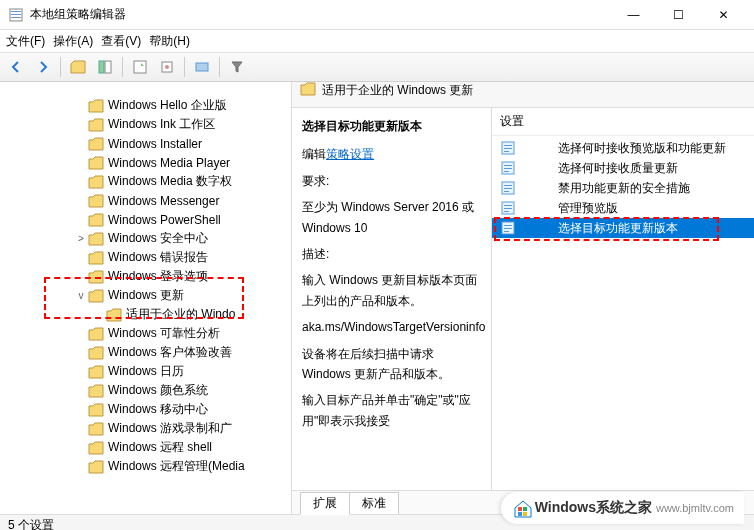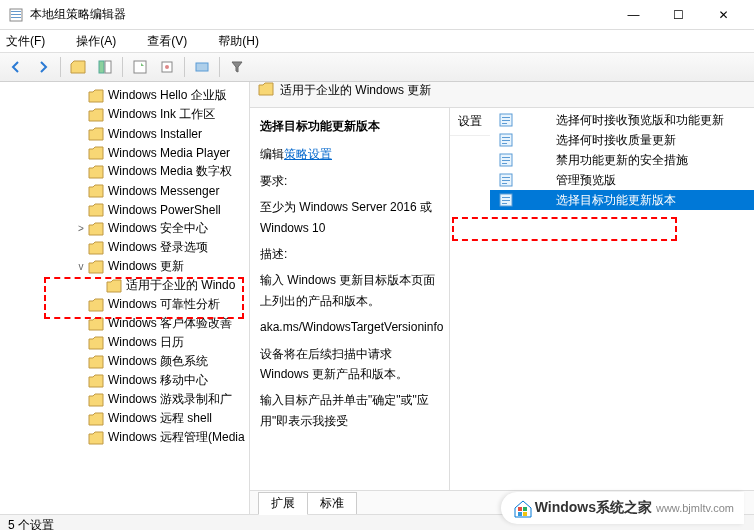--- a/index.html
+++ b/index.html
@@ -6,49 +6,49 @@
     body { width: 754px; height: 530px; background: #fff; font-size: 12px; overflow: hidden; position: relative; }
     
     
     .titlebar { height: 30px; display: flex; align-items: center; padding: 0 8px; border-bottom: 1px solid #ddd; }
     .titlebar-icon { width: 16px; height: 16px; margin-right: 6px; }
     .titlebar-title { flex: 1; font-size: 12px; }
     .win-controls { display: flex; gap: 0; }
     .win-btn { width: 45px; height: 30px; display: flex; align-items: center; justify-content: center; cursor: default; }
     
     
-    .menubar { height: 22px; display: flex; align-items: center; padding: 0 6px; gap: 31px; font-size: 12px; }
+    .menubar { height: 22px; display: flex; align-items: center; padding: 0 6px; gap: 8px; font-size: 12px; }
     .menu-item { cursor: default; }
     
     
     .toolbar { height: 30px; display: flex; align-items: center; padding: 0 4px; gap: 3px; border-top: 1px solid #e0e0e0; border-bottom: 1px solid #d0d0d0; background: linear-gradient(#fafafa, #efefef); }
     .tool-btn { width: 24px; height: 24px; display: flex; align-items: center; justify-content: center; border: 1px solid transparent; cursor: default; }
     .tool-sep { width: 1px; height: 20px; background: #ccc; margin: 0 2px; }
     
     
     .main { display: flex; height: 432px; }
-    .tree-pane { width: 250px; border-right: 1px solid #ddd; overflow-y: auto; overflow-x: auto; padding: 4px 0; position: relative; }
+    .tree-pane { width: 292px; border-right: 1px solid #ddd; overflow-y: auto; overflow-x: auto; padding: 14px 0; position: relative; }
     .tree { padding-left: 2px; }
     .tree-item { display: flex; align-items: center; height: 19px; padding-left: 0; white-space: nowrap; cursor: default; }
     .tree-indent { display: inline-block; }
     .tree-exp { width: 14px; text-align: center; color: #666; font-size: 10px; display: inline-block; }
     .tree-folder { width: 16px; height: 14px; margin-right: 4px; display: inline-block; }
     .tree-label { font-size: 12px; }
     .highlight-red { position: absolute; border: 2px dashed #f00; pointer-events: none; z-index: 10; }
     
     
     .content-pane { flex: 1; display: flex; flex-direction: column; }
     .content-header { height: 26px; display: flex; align-items: flex-start; padding: 0 8px; background: #f7f7f7; border-bottom: 1px solid #ddd; }
     .content-header-icon { width: 16px; height: 14px; margin-right: 6px; }
     .content-body { flex: 1; display: flex; overflow: hidden; }
     .detail-col { width: 200px; padding: 8px 10px; border-right: 1px solid #ddd; overflow: hidden; font-size: 12px; line-height: 1.7; }
     .detail-title { font-weight: bold; margin-bottom: 8px; }
     .detail-link { color: #0066cc; }
     .detail-para { margin: 6px 0; }
-    .settings-col { flex: 1; display: flex; flex-direction: row; position: relative; }
+    .settings-col { flex: 1; display: flex; flex-direction: column; position: relative; }
     .settings-header { height: 28px; display: flex; align-items: center; padding: 0 8px; font-size: 12px; border-bottom: 1px solid #eee; }
     .settings-list { flex: 1; padding: 2px 0; }
     .setting-item { display: flex; align-items: center; height: 20px; padding: 0 8px; cursor: default; gap: 36px; }
     .setting-item.selected { background: #0078d7; color: #fff; }
     .setting-icon { width: 16px; height: 16px; margin-right: 6px; flex-shrink: 0; }
     
     
     .tabs { height: 24px; display: flex; align-items: flex-end; padding: 0 8px; border-top: 1px solid #ddd; background: #fafafa; }
     .tab { padding: 2px 12px; border: 1px solid #ccc; border-bottom: none; background: #fff; font-size: 12px; margin-right: -1px; cursor: default; }
     .tab.active { background: #fff; border-bottom: 1px solid #fff; position: relative; top: 1px; }
@@ -206,20 +206,28 @@
           </svg>
           <span class="tree-label">Windows PowerShell</span>
         </div>
         <div class="tree-item">
           <span class="tree-indent" style="width:72px"></span>
           <span class="tree-exp">&gt;</span>
           <svg class="tree-folder" viewBox="0 0 16 14">
             <path d="M1 3 L5 3 L7 1 L15 1 L15 13 L1 13 Z" fill="#F8D775" stroke="#C09945"></path>
           </svg>
           <span class="tree-label">Windows 安全中心</span>
+        </div>
+        <div class="tree-item">
+          <span class="tree-indent" style="width:72px"></span>
+          <span class="tree-exp"></span>
+          <svg class="tree-folder" viewBox="0 0 16 14">
+            <path d="M1 3 L5 3 L7 1 L15 1 L15 13 L1 13 Z" fill="#F8D775" stroke="#C09945"></path>
+          </svg>
+          <span class="tree-label">Windows 错误报告</span>
         </div>
         <div class="tree-item">
           <span class="tree-indent" style="width:72px"></span>
           <span class="tree-exp"></span>
           <svg class="tree-folder" viewBox="0 0 16 14">
             <path d="M1 3 L5 3 L7 1 L15 1 L15 13 L1 13 Z" fill="#F8D775" stroke="#C09945"></path>
           </svg>
           <span class="tree-label">Windows 登录选项</span>
         </div>
         <div class="tree-item">

